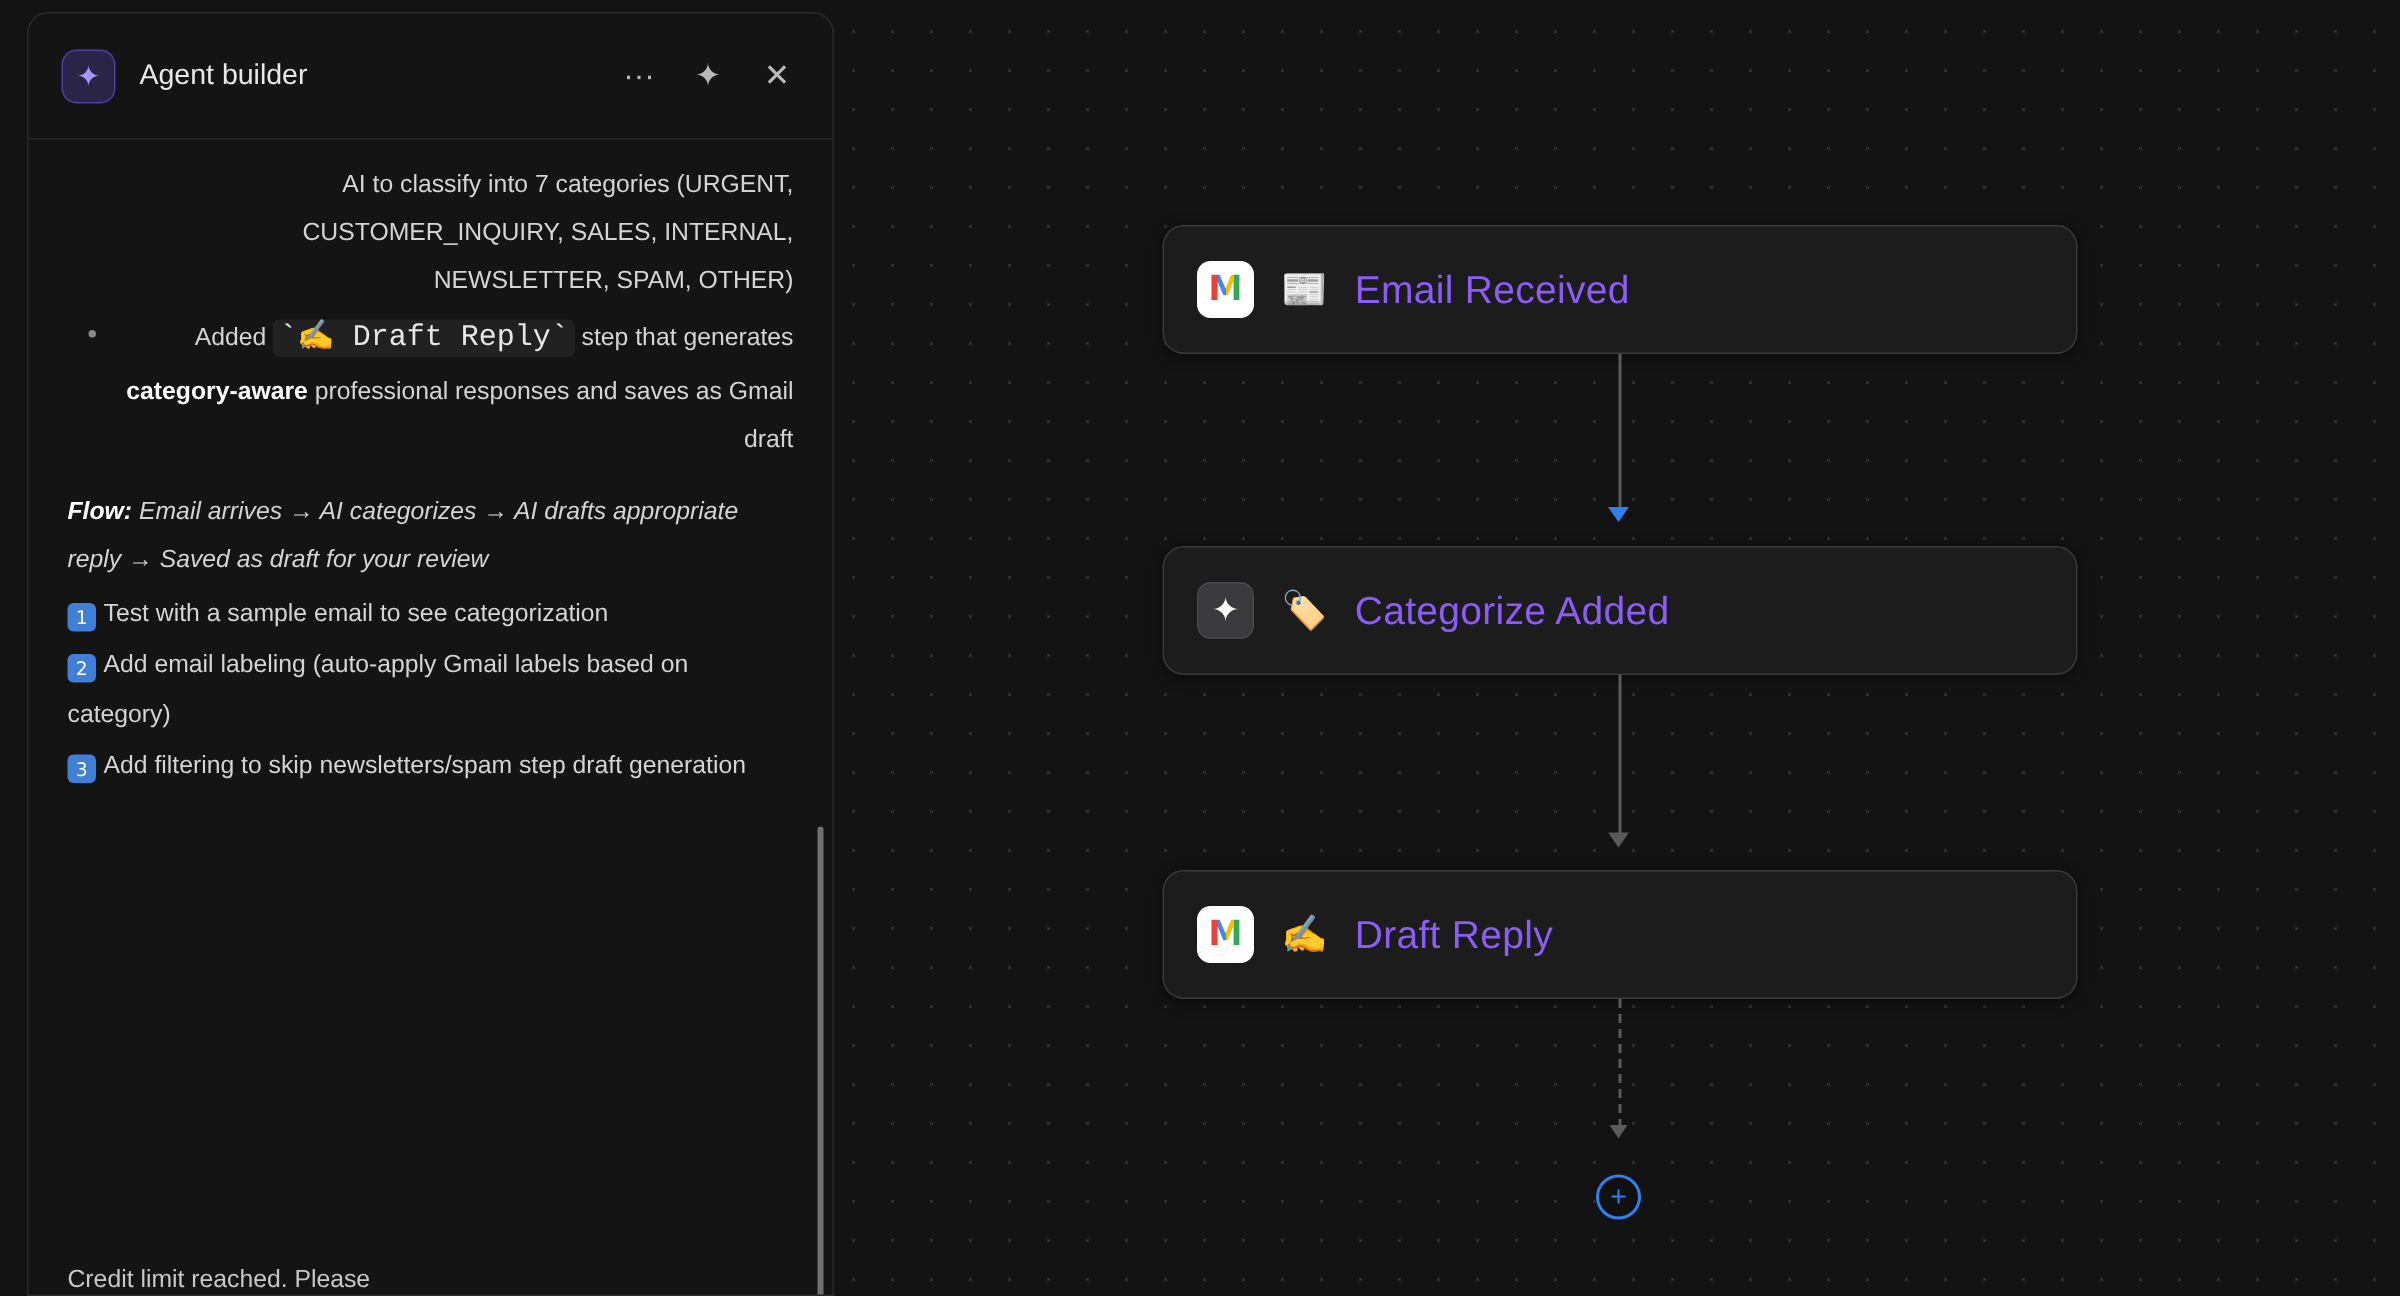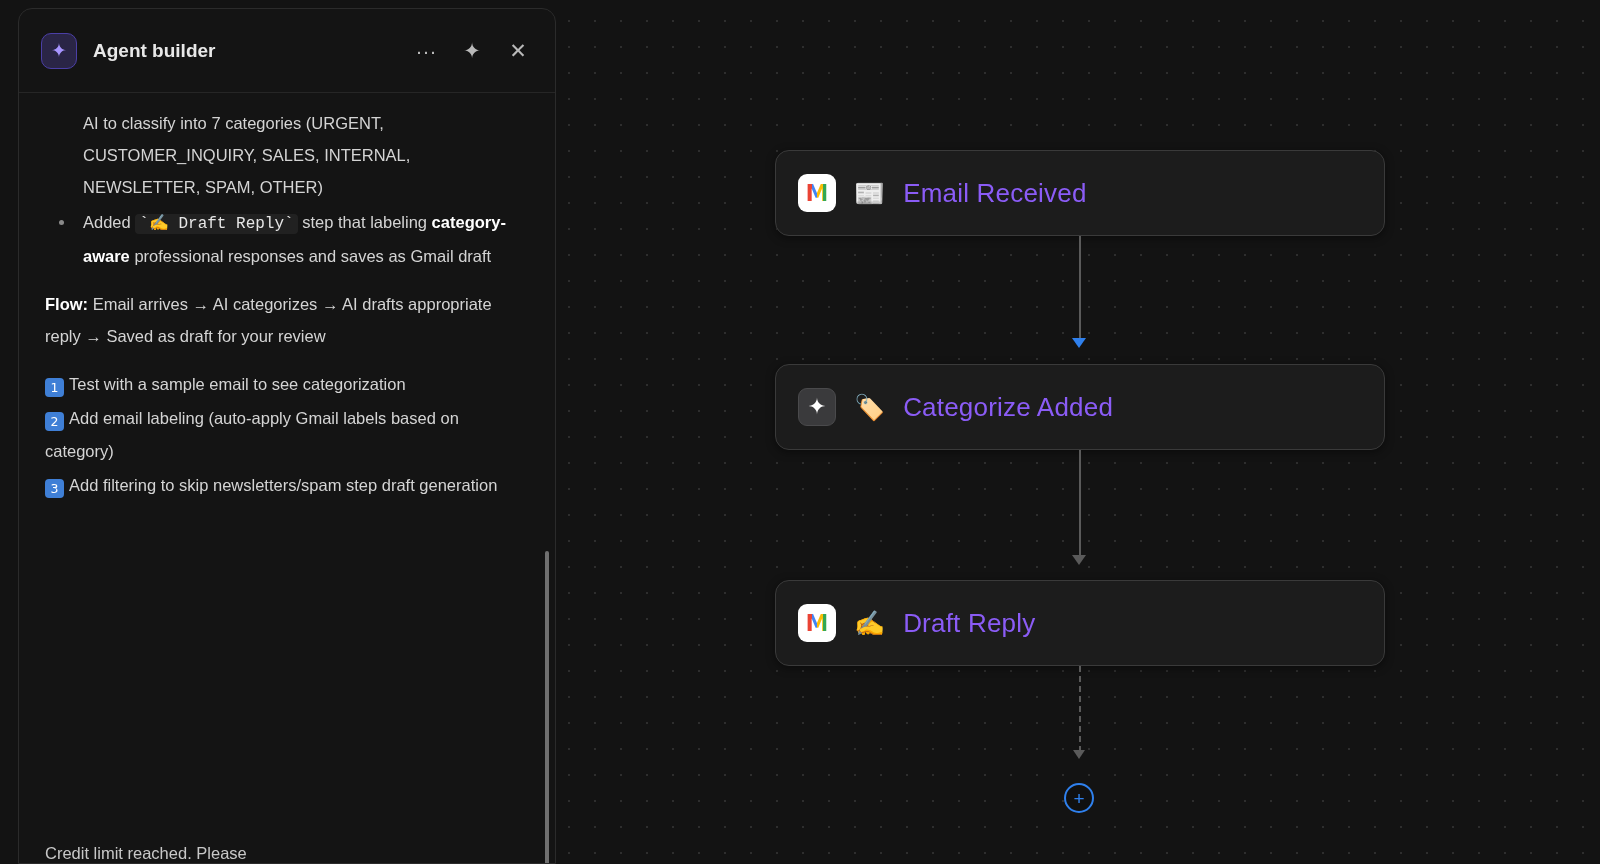--- a/index.html
+++ b/index.html
@@ -155,21 +155,20 @@
     border: 1px solid #4b3fa6;
     display: flex; align-items: center; justify-content: center;
     color: #a895ff;
     font-size: 19px;
     flex: 0 0 auto;
   }
   .panel-title {
     color: #e8e8e8;
     font-size: 19px;
     flex: 1 1 auto;
-    font-weight: bold;
   }
   .hdr-btn {
     color: #b9b9b9;
     font-size: 21px;
     width: 30px; height: 30px;
     display: flex; align-items: center; justify-content: center;
     cursor: pointer;
     background: none; border: none;
     padding: 0;
   }
@@ -181,50 +180,51 @@
     color: #d4d4d4;
     font-size: 16.5px;
     line-height: 1.95;
     overflow: hidden;
   }
 
   .bullet-list {
     list-style: none;
     margin: 0 0 16px 0;
     padding: 0;
+    text-align: right;
   }
   .bullet-list li {
     position: relative;
     padding-left: 38px;
     margin-bottom: 2px;
   }
   .bullet-list li::before {
     content: "";
     position: absolute;
     left: 14px;
     top: 14px;
     width: 5px; height: 5px;
     border-radius: 50%;
     background: #8a8a8a;
   }
   .li-nobullet { padding-left: 38px; }
   .li-nobullet::before { display: none !important; }
 
   code.inline {
     font-family: "Liberation Mono", monospace;
-    font-size: 16px;
+    font-size: 20px;
     color: #e6e6e6;
     background: rgba(255,255,255,0.06);
     border-radius: 4px;
     padding: 1px 4px;
   }
   b, strong { color: #ffffff; font-weight: bold; }
 
   .para { margin: 0 0 2px 0; }
-  .flow-line { margin: 0 0 16px 0; }
+  .flow-line { margin: 0 0 4px 0; font-style: italic; }
 
   .numbox {
     display: inline-block;
     width: 19px; height: 19px;
     line-height: 19px;
     text-align: center;
     border-radius: 4px;
     background: #3f7fd6;
     color: #ffffff;
     font-size: 12.5px;
@@ -306,21 +306,21 @@
       <button class="hdr-btn">✕</button>
     </div>
 
     <div id="panel-body">
 
       <ul class="bullet-list">
         <li class="li-nobullet">
           <span>AI to classify into 7 categories (URGENT, CUSTOMER_INQUIRY, SALES, INTERNAL, NEWSLETTER, SPAM, OTHER)</span>
         </li>
         <li>
-          <span>Added </span><code class="inline">`<span>✍️</span> <span>Draft Reply</span>`</code><span> step that labeling </span><b>category-aware</b><span> professional responses and saves as Gmail draft</span>
+          <span>Added </span><code class="inline">`<span>✍️</span> <span>Draft Reply</span>`</code><span> step that generates </span><b>category-aware</b><span> professional responses and saves as Gmail draft</span>
         </li>
       </ul>
 
       <p class="flow-line">
         <b>Flow:</b><span> Email arrives → AI categorizes → AI drafts appropriate reply → Saved as draft for your review</span>
       </p>
 
 
       <p class="para">
         <span class="numbox">1</span><span>Test with a sample email to see categorization</span>

